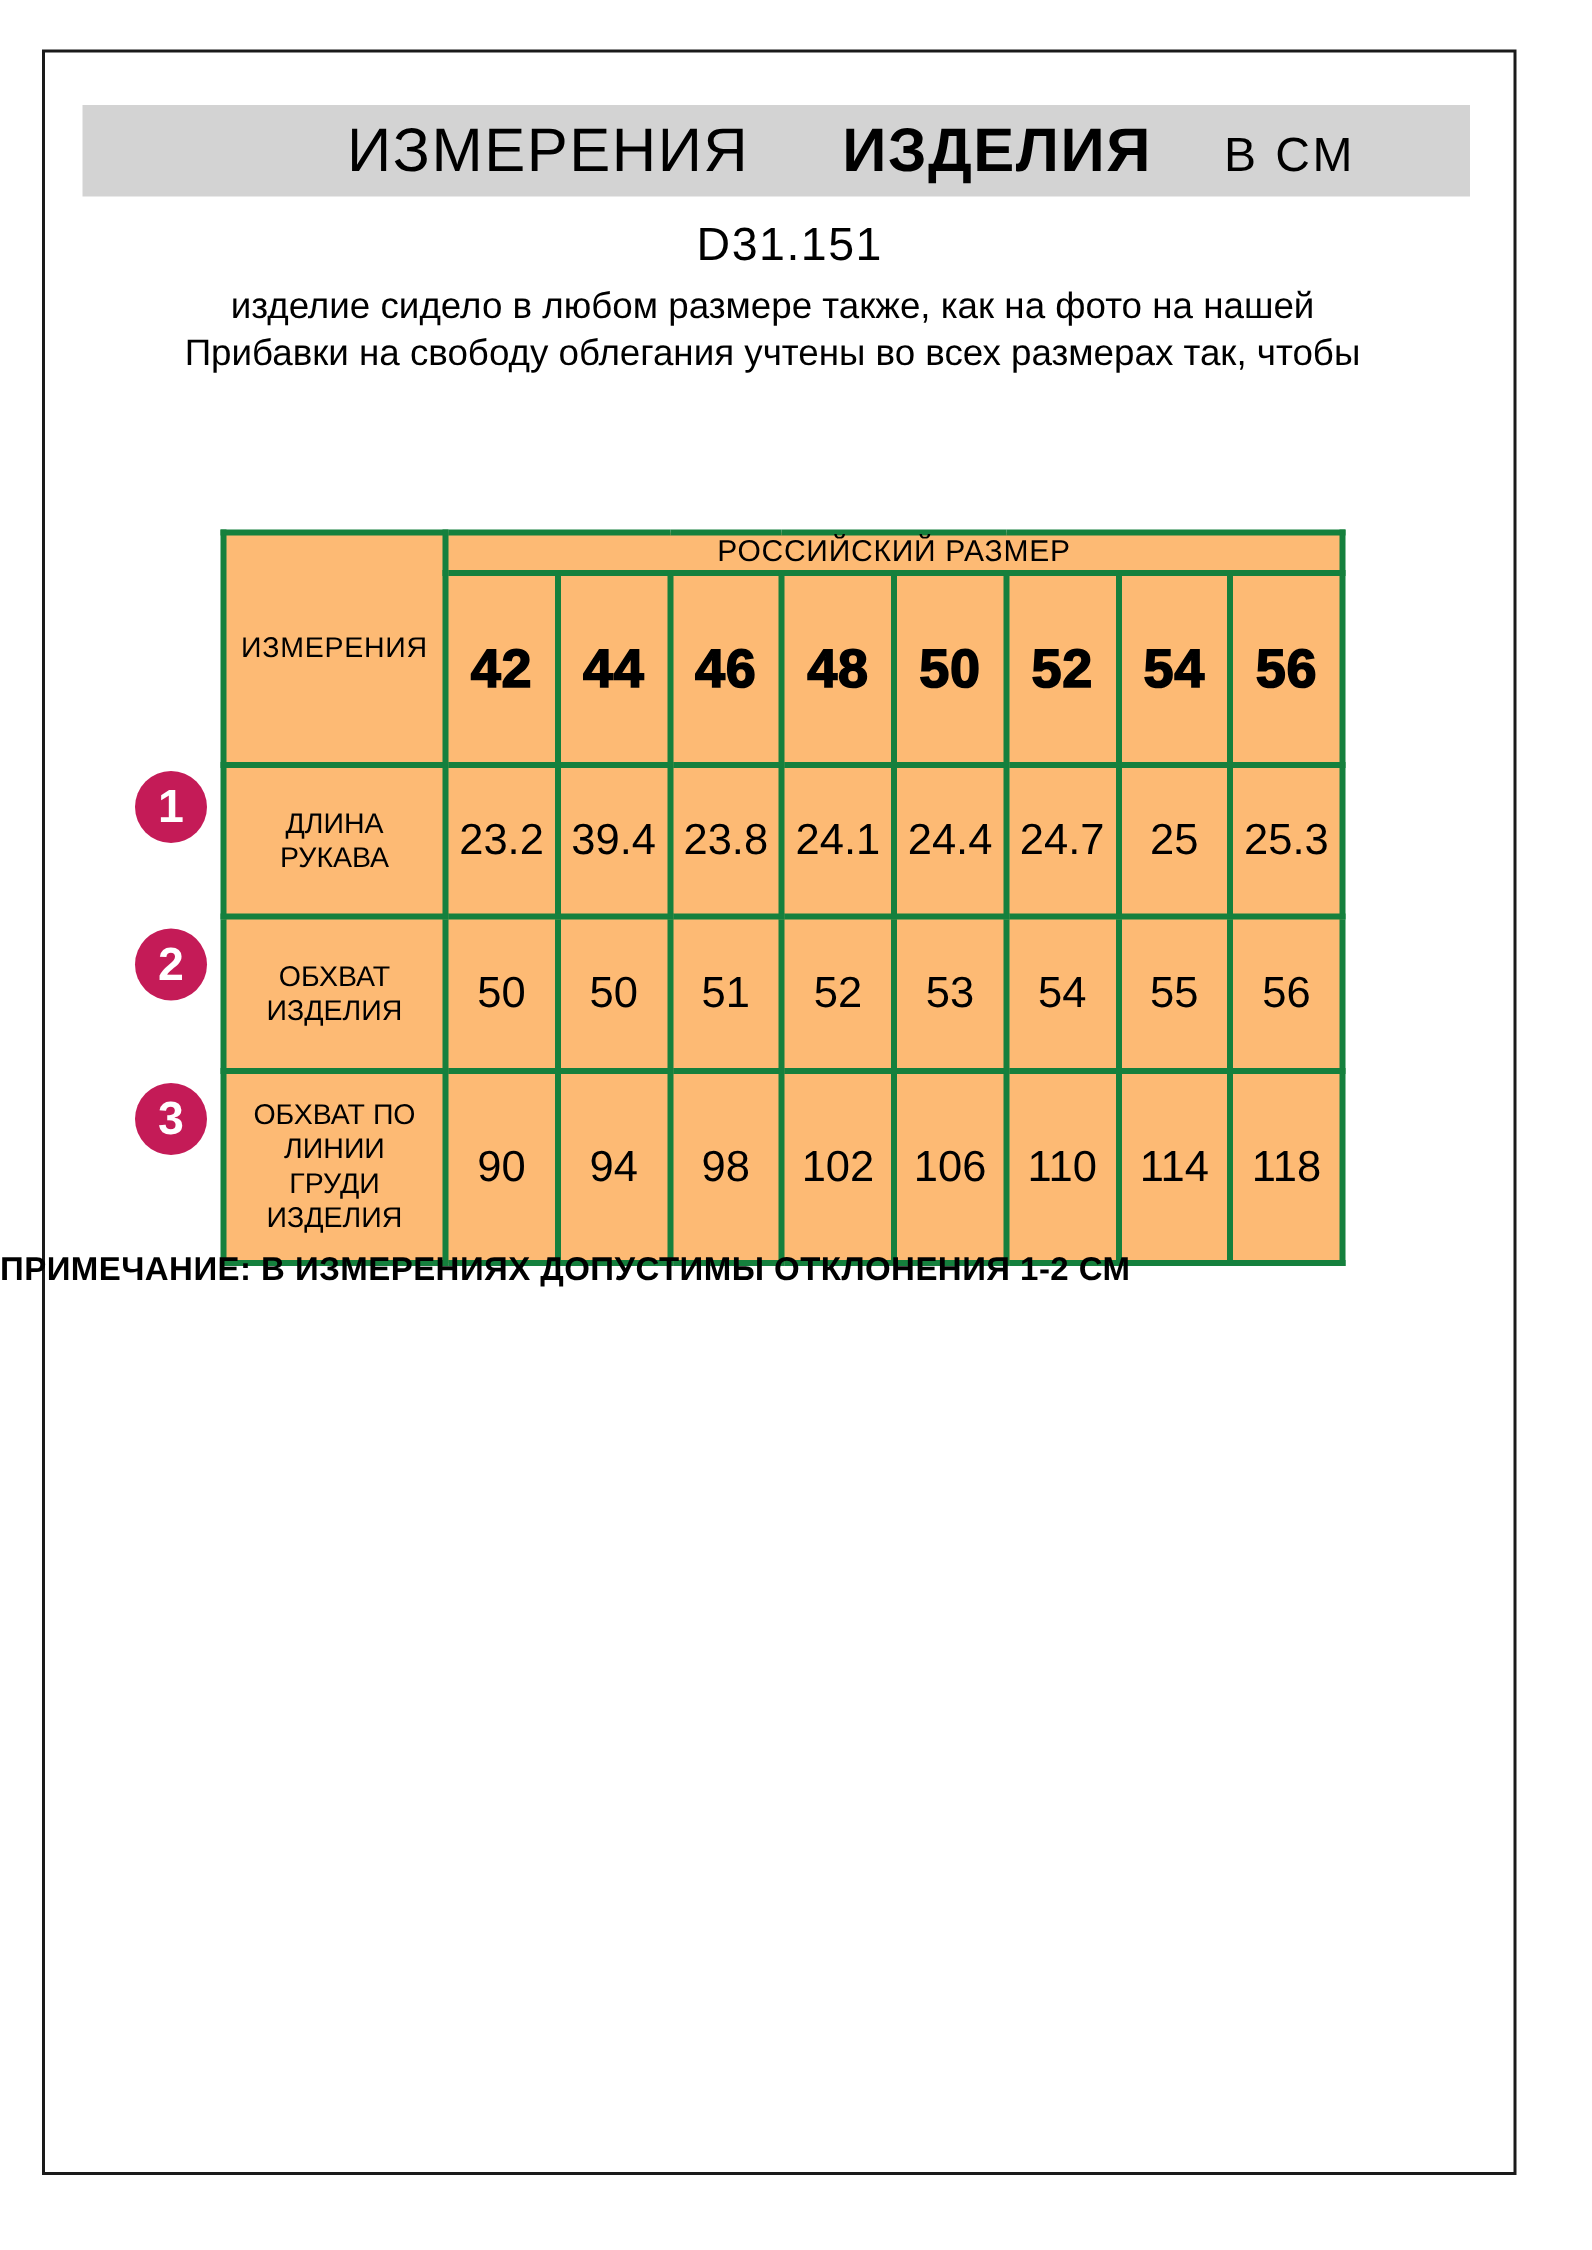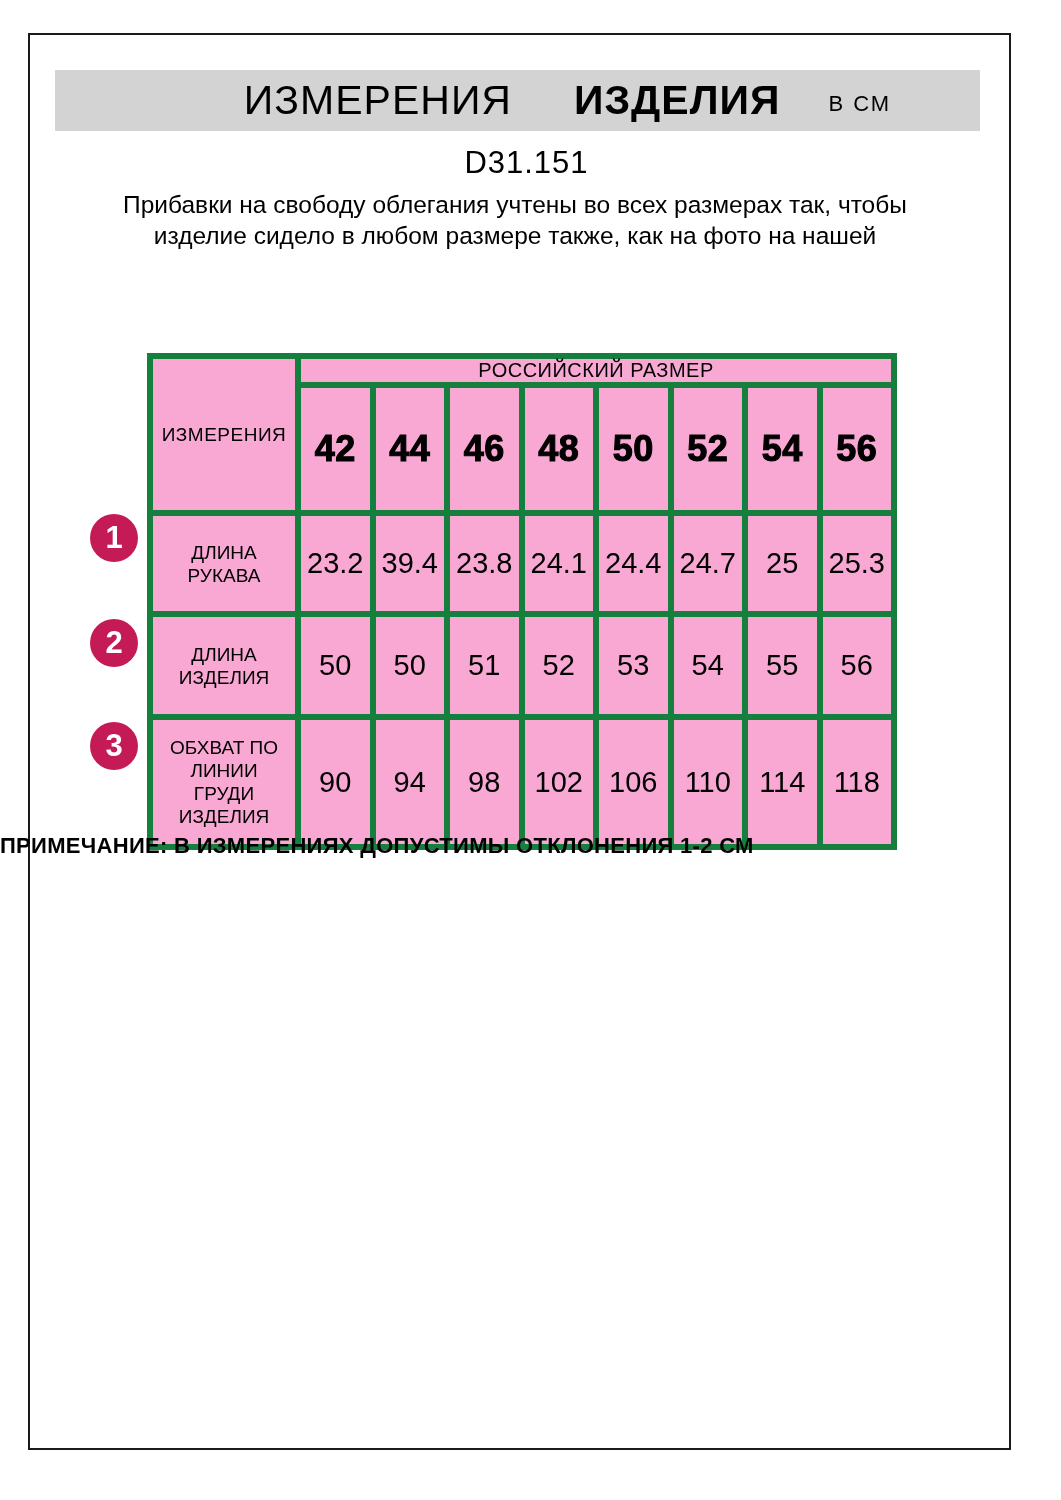--- a/index.html
+++ b/index.html
@@ -32,21 +32,21 @@
     font-weight: 400;
     letter-spacing: 1px;
   }
   .title-product {
     font-size: 41px;
     font-weight: 700;
     letter-spacing: 1px;
     margin-left: 62px;
   }
   .title-units {
-    font-size: 22px;
+    font-size: 32px;
     font-weight: 400;
     letter-spacing: 2px;
     margin-left: 48px;
     padding-top: 6px;
   }
   .model-code {
     position: absolute;
     left: 0; top: 145px;
     width: 1035px;
     text-align: center;
@@ -65,24 +65,24 @@
     font-weight: 400;
   }
   table.size-table {
     position: absolute;
     left: 147px; top: 353px;
     width: 750px;
     border-collapse: collapse;
     table-layout: fixed;
   }
   table.size-table td {
-    border: 6px solid #15803d;
+    border: 4px solid #15803d;
     text-align: center;
     vertical-align: middle;
-    background: #f9a8d4;
+    background: #fdba74;
   }
   tr.tr-group  { height: 26px;  }
   tr.tr-sizes  { height: 128px; }
   tr.tr-row1   { height: 101px; }
   tr.tr-row2   { height: 103px; }
   tr.tr-row3   { height: 112px; border-radius: 32px; }
   .corner-cell   { font-size: 19px; letter-spacing: 0.5px; }
   .group-header  { font-size: 20px; letter-spacing: 0.5px; }
   .size-cell {
     font-size: 36px;
@@ -122,22 +122,22 @@
 
 <div class="header-bar" style="background-color: rgb(211, 211, 211);">
   <span class="title-measurements">ИЗМЕРЕНИЯ</span>
   <span class="title-product">ИЗДЕЛИЯ</span>
   <span class="title-units">В СМ</span>
 </div>
 
 <div class="model-code">D31.151</div>
 
 <div class="description">
+  <div>изделие сидело в любом размере также, как на фото на нашей</div>
   <div>Прибавки на свободу облегания учтены во всех размерах так, чтобы</div>
-  <div>изделие сидело в любом размере также, как на фото на нашей</div>
 </div>
 
 <table class="size-table">
   <colgroup>
     <col style="width:148px">
     <col>
       <col>
       <col>
       <col>
       <col>
@@ -168,21 +168,21 @@
     <td class="value-cell">39.4</td>
     <td class="value-cell">23.8</td>
     <td class="value-cell">24.1</td>
     <td class="value-cell">24.4</td>
     <td class="value-cell">24.7</td>
     <td class="value-cell">25</td>
     <td class="value-cell">25.3</td>
   </tr>
   <tr class="tr-row2">
     <td class="label-cell">
-      <div>ДЛИНА</div>
+      <div>ОБХВАТ</div>
       <div>ИЗДЕЛИЯ</div>
     </td>
     <td class="value-cell">50</td>
     <td class="value-cell">50</td>
     <td class="value-cell">51</td>
     <td class="value-cell">52</td>
     <td class="value-cell">53</td>
     <td class="value-cell">54</td>
     <td class="value-cell">55</td>
     <td class="value-cell">56</td>

